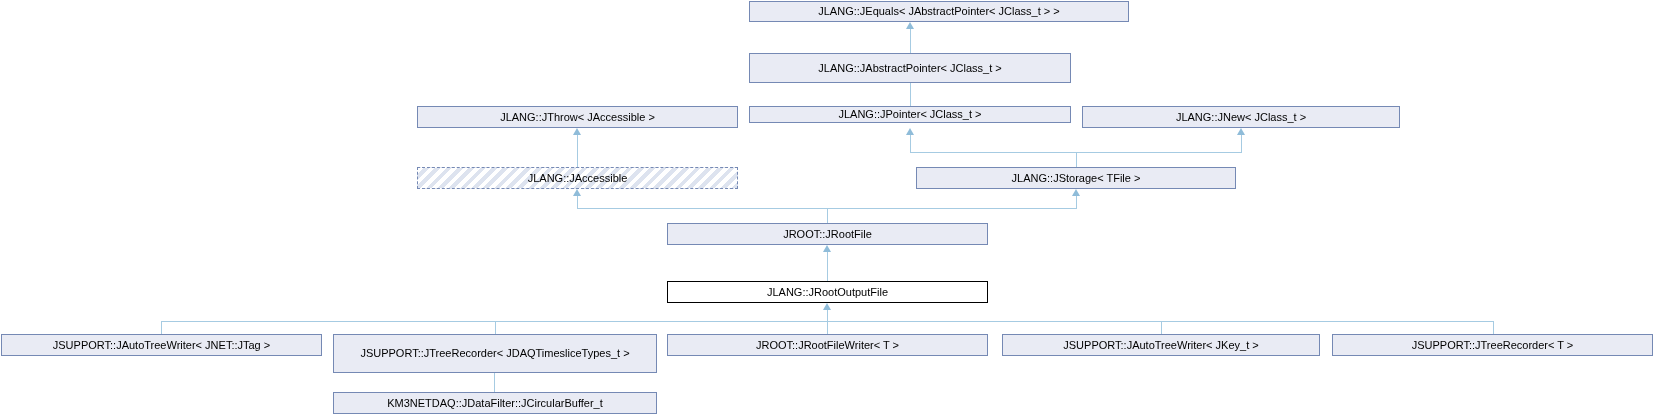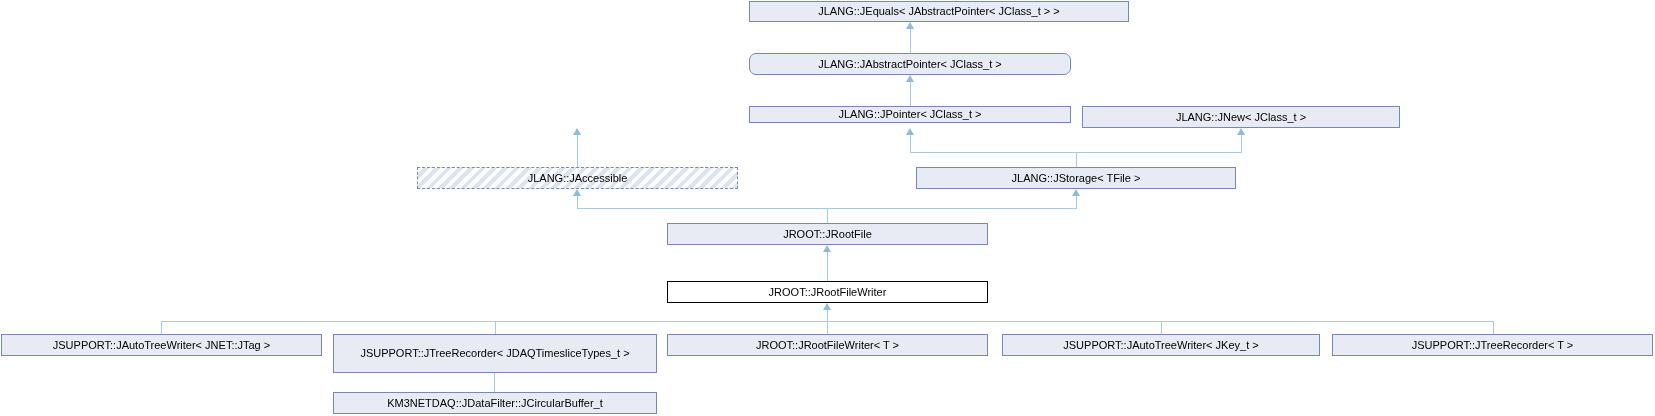--- a/index.html
+++ b/index.html
@@ -83,26 +83,27 @@
     <div class="edge-line" style="left: 827px; top: 310px; width: 1px; height: 24px;"></div>
     <div class="edge-line" style="left: 161px; top: 321px; width: 1333px; height: 1px;"></div>
     <div class="edge-line" style="left: 161px; top: 321px; width: 1px; height: 13px;"></div>
     <div class="edge-line" style="left: 495px; top: 321px; width: 1px; height: 13px;"></div>
     <div class="edge-line" style="left: 1161px; top: 321px; width: 1px; height: 13px;"></div>
     <div class="edge-line" style="left: 1493px; top: 321px; width: 1px; height: 13px;"></div>
     <div class="arrowhead" style="left: 823px; top: 303px;"></div>
     <div class="edge-line" style="left: 494px; top: 363px; width: 1px; height: 29px;"></div>
     <div class="arrowhead" style="left: 490px; top: 356px;"></div>
     <div class="node normal" style="left: 749px; top: 1px; width: 380px; height: 21px;">JLANG::JEquals&lt; JAbstractPointer&lt; JClass_t &gt; &gt;</div>
-    <div class="node normal" style="left: 749px; top: 53px; width: 322px; height: 22px; border-radius: 7px;">JLANG::JAbstractPointer&lt; JClass_t &gt;</div>
+    <div class="node normal" style="left: 749px; top: 53px; width: 322px; height: 30px;">JLANG::JAbstractPointer&lt; JClass_t &gt;</div>
+    <div class="node normal" style="left: 417px; top: 106px; width: 321px; height: 22px;">JLANG::JThrow&lt; JAccessible &gt;</div>
     <div class="node normal" style="left: 749px; top: 106px; width: 322px; height: 17px;">JLANG::JPointer&lt; JClass_t &gt;</div>
     <div class="node normal" style="left: 1082px; top: 106px; width: 318px; height: 22px;">JLANG::JNew&lt; JClass_t &gt;</div>
     <div class="node normal" style="left: 916px; top: 167px; width: 320px; height: 22px;">JLANG::JStorage&lt; TFile &gt;</div>
     <div class="node dashed" style="left: 417px; top: 167px; width: 321px; height: 22px;">JLANG::JAccessible</div>
     <div class="node normal" style="left: 667px; top: 223px; width: 321px; height: 22px;">JROOT::JRootFile</div>
-    <div class="node current" style="left: 667px; top: 281px; width: 321px; height: 22px;">JROOT::JRootFileWriter</div>
+    <div class="node current" style="left: 667px; top: 281px; width: 321px; height: 22px;">JLANG::JRootOutputFile</div>
     <div class="node normal" style="left: 1px; top: 334px; width: 321px; height: 22px;">JSUPPORT::JAutoTreeWriter&lt; JNET::JTag &gt;</div>
     <div class="node normal" style="left: 333px; top: 334px; width: 324px; height: 39px;">JSUPPORT::JTreeRecorder&lt; JDAQTimesliceTypes_t &gt;</div>
     <div class="node normal" style="left: 667px; top: 334px; width: 321px; height: 22px;">JROOT::JRootFileWriter&lt; T &gt;</div>
     <div class="node normal" style="left: 1002px; top: 334px; width: 318px; height: 22px;">JSUPPORT::JAutoTreeWriter&lt; JKey_t &gt;</div>
     <div class="node normal" style="left: 1332px; top: 334px; width: 321px; height: 22px;">JSUPPORT::JTreeRecorder&lt; T &gt;</div>
     <div class="node normal" style="left: 333px; top: 392px; width: 324px; height: 22px;">KM3NETDAQ::JDataFilter::JCircularBuffer_t</div>
   </div>
 
 </body></html>

